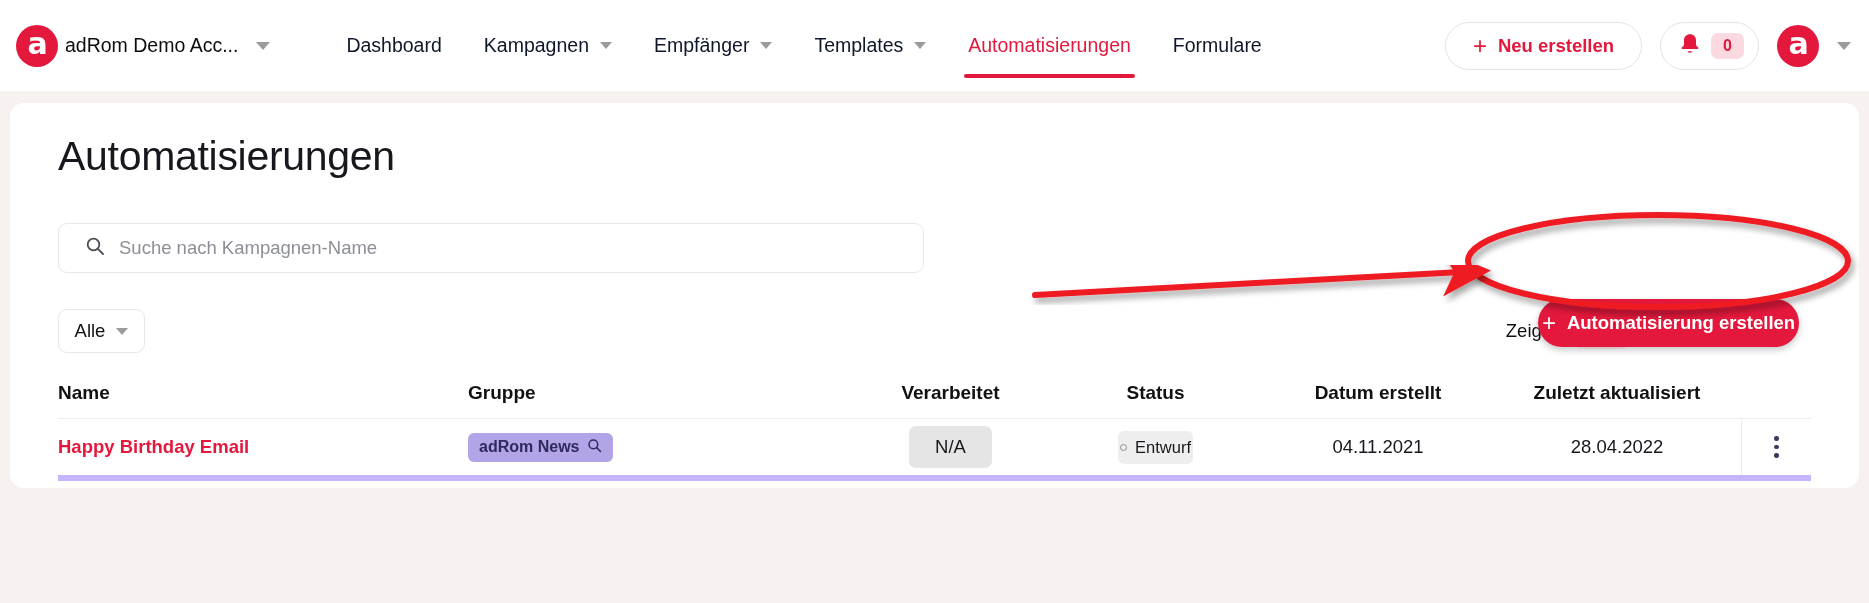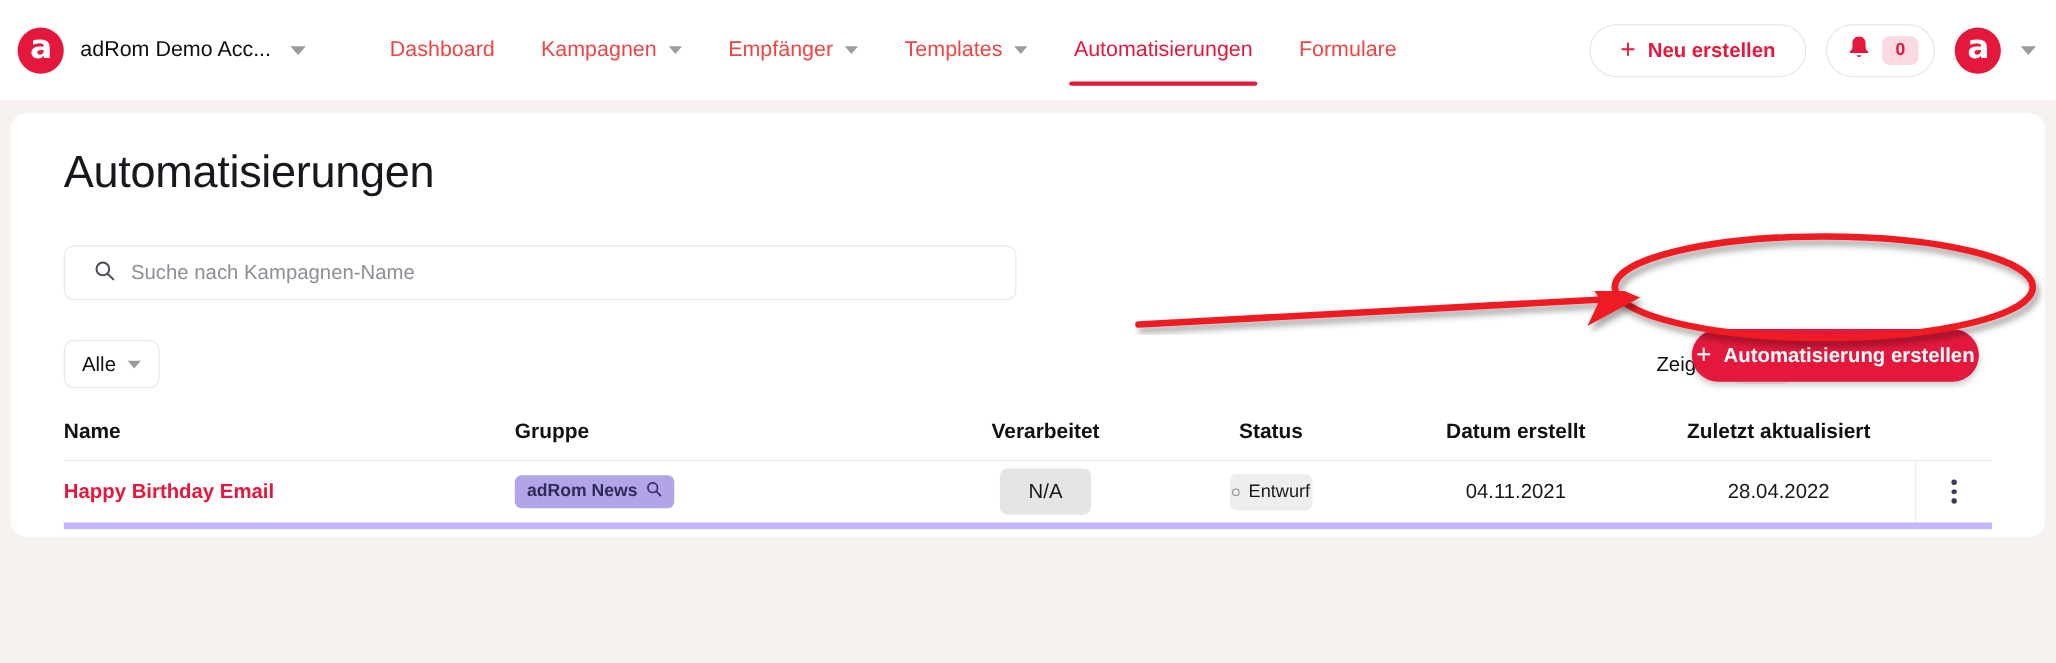--- a/index.html
+++ b/index.html
@@ -19,41 +19,41 @@
   .brand { display: flex; align-items: center; padding-left: 16px; }
   .logo-circle {
     width: 42px; height: 42px; border-radius: 50%;
     background: #e3183c; color: #ffffff;
     display: flex; align-items: center; justify-content: center;
     font-size: 30px; font-weight: 700; line-height: 1; letter-spacing: -1px;
     font-family: "DejaVu Sans", sans-serif;
     padding-bottom: 4px;
   }
   .acct-name {
-    margin-left: 15px; font-size: 19.5px; color: #0d0d0d; font-weight: 500;
+    margin-left: 7px; font-size: 19.5px; color: #0d0d0d; font-weight: 500;
     white-space: nowrap;
     text-align: center;
   }
   .caret {
     display: inline-block; width: 0; height: 0;
     border-left: 7px solid transparent; border-right: 7px solid transparent;
     border-top: 8px solid #9b9b9b;
   }
   .caret-sm {
     border-left: 6px solid transparent; border-right: 6px solid transparent;
     border-top: 7px solid #9b9b9b;
   }
   .brand .caret { margin-left: 18px; }
 
   .mainnav {
     display: flex; align-items: center; gap: 0; margin-left: 55px; height: 91px;
   }
   .navitem {
     position: relative; height: 91px; display: flex; align-items: center; gap: 11px;
-    padding: 0 21px; font-size: 19.5px; color: #ef4444; font-weight: 500;
+    padding: 0 21px; font-size: 19.5px; color: #0f172a; font-weight: 500;
     white-space: nowrap; cursor: pointer;
   }
   .navitem.active { color: #e3183c; }
   .navitem.active::after {
     content: ""; position: absolute; left: 17px; right: 17px; bottom: 13px;
     height: 4px; background: #e3183c; border-radius: 2px;
   }
 
   .topright {
     position: absolute; right: 18px; top: 0; height: 91px;

